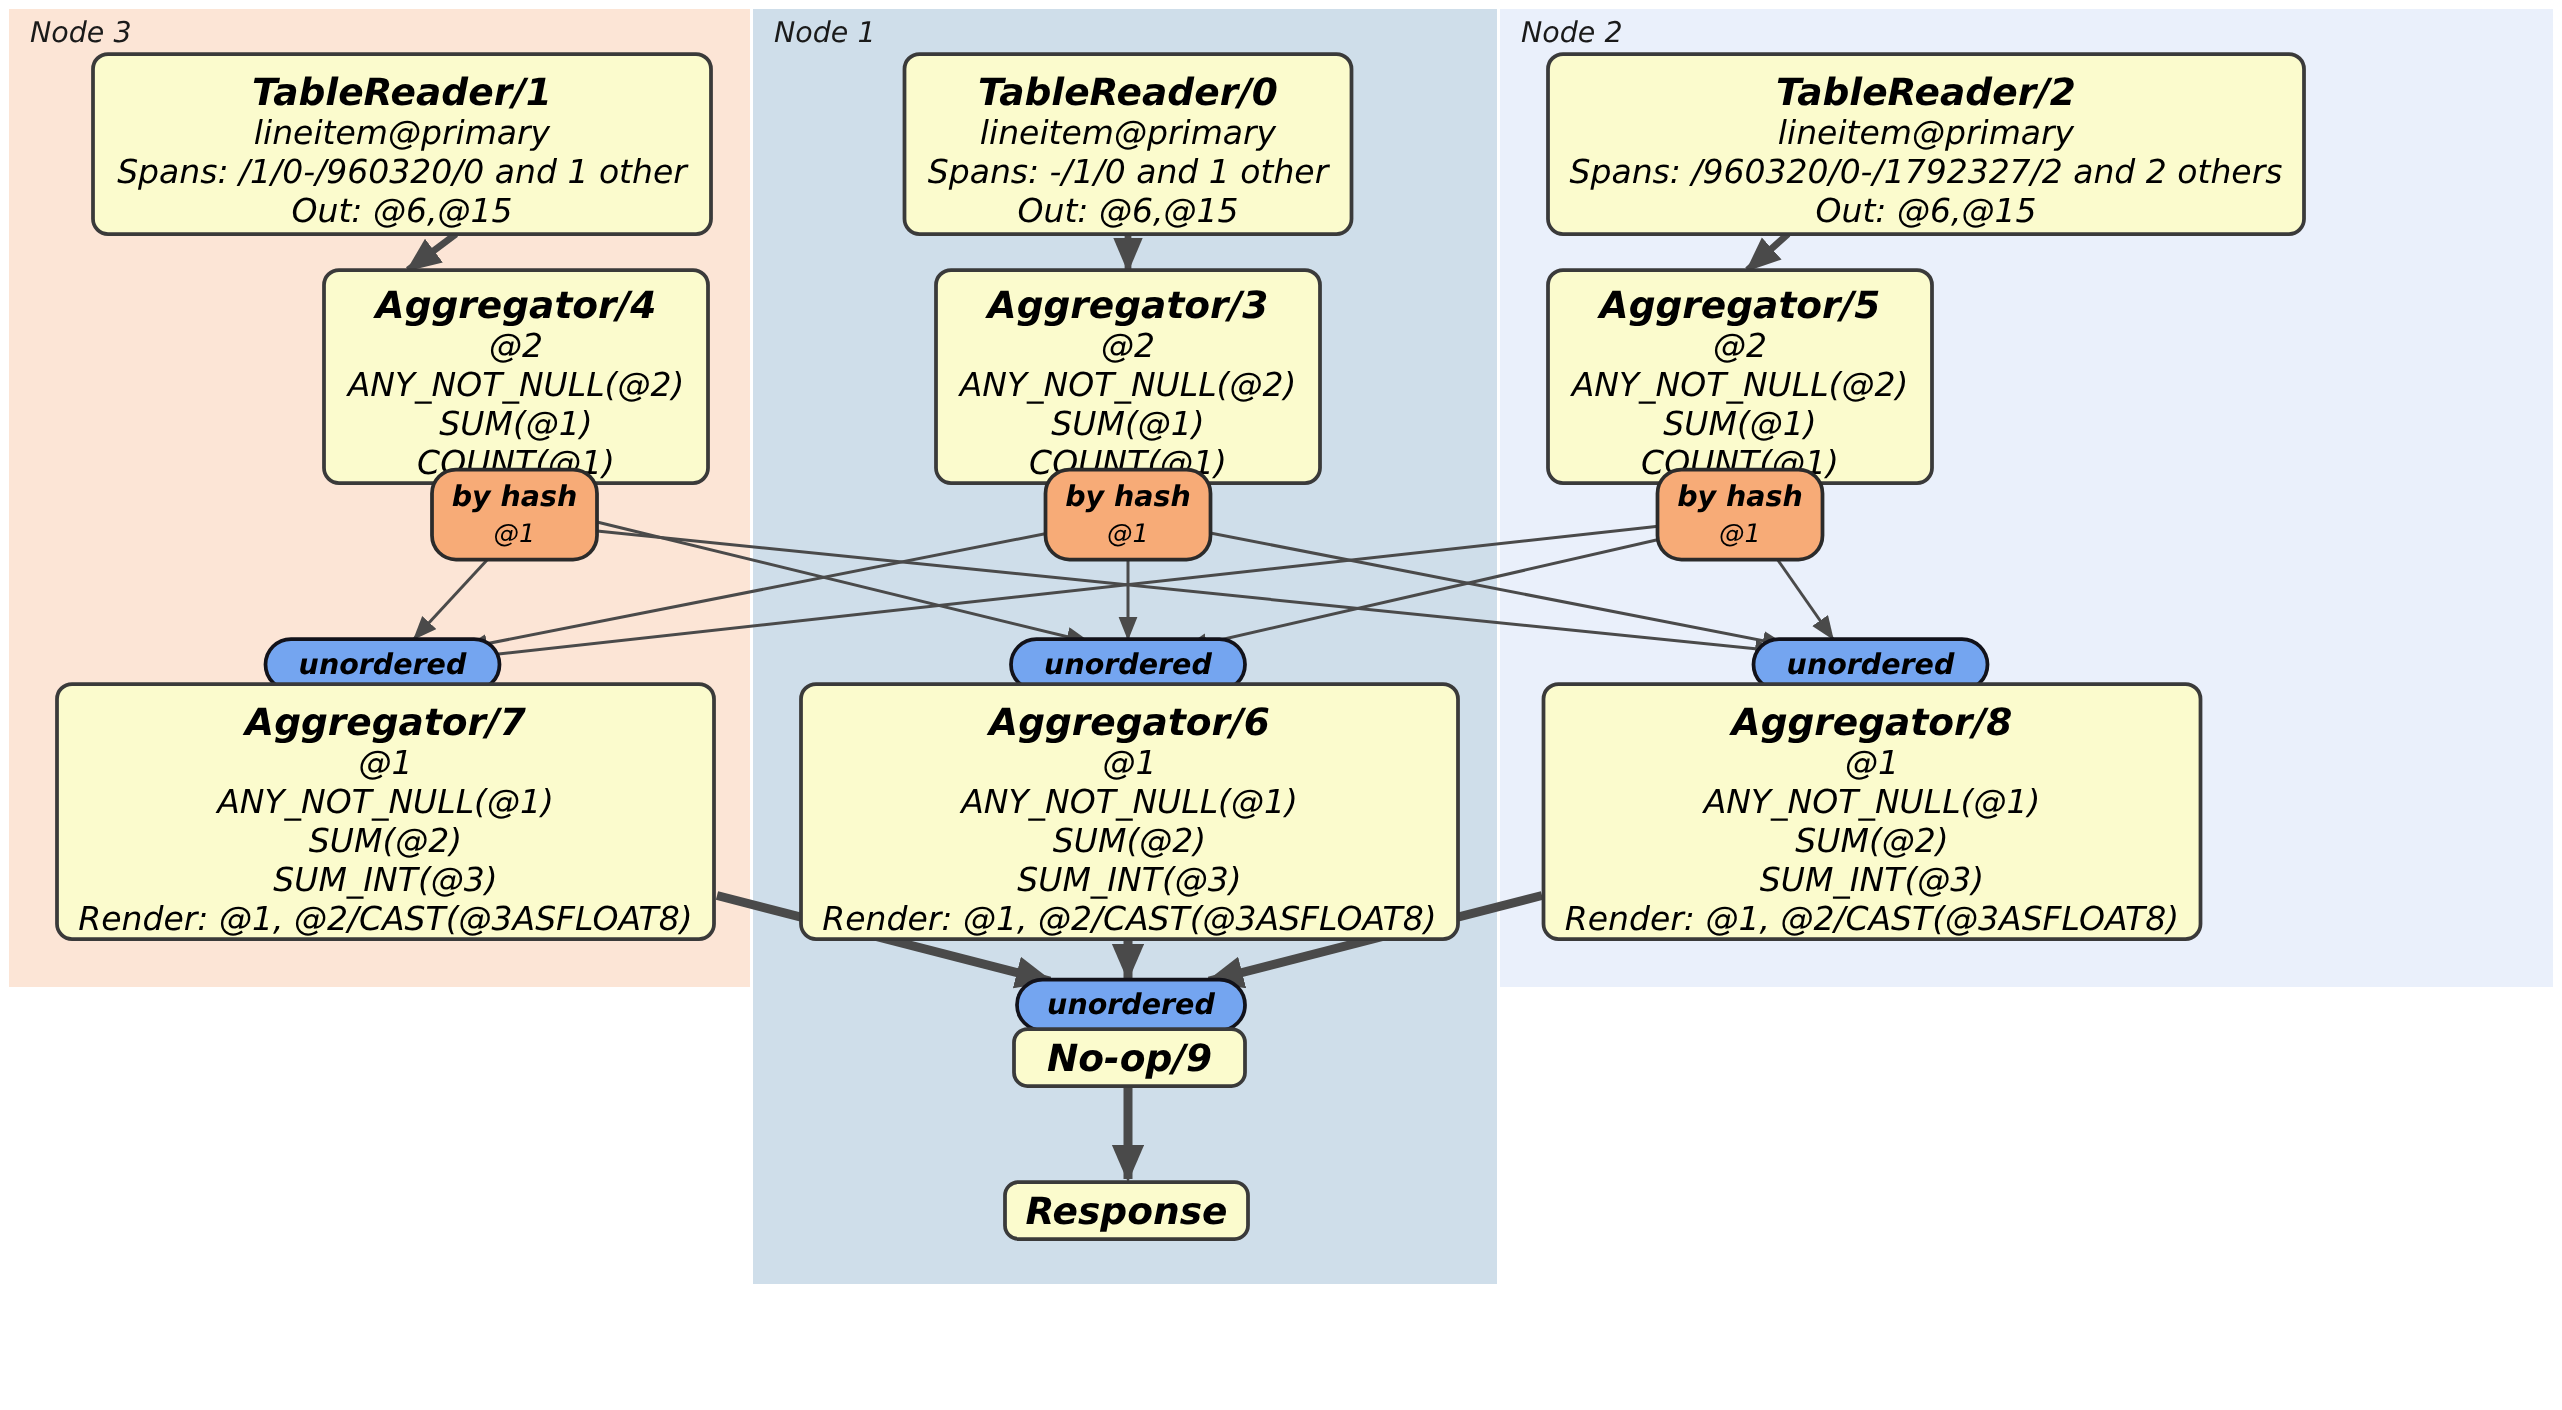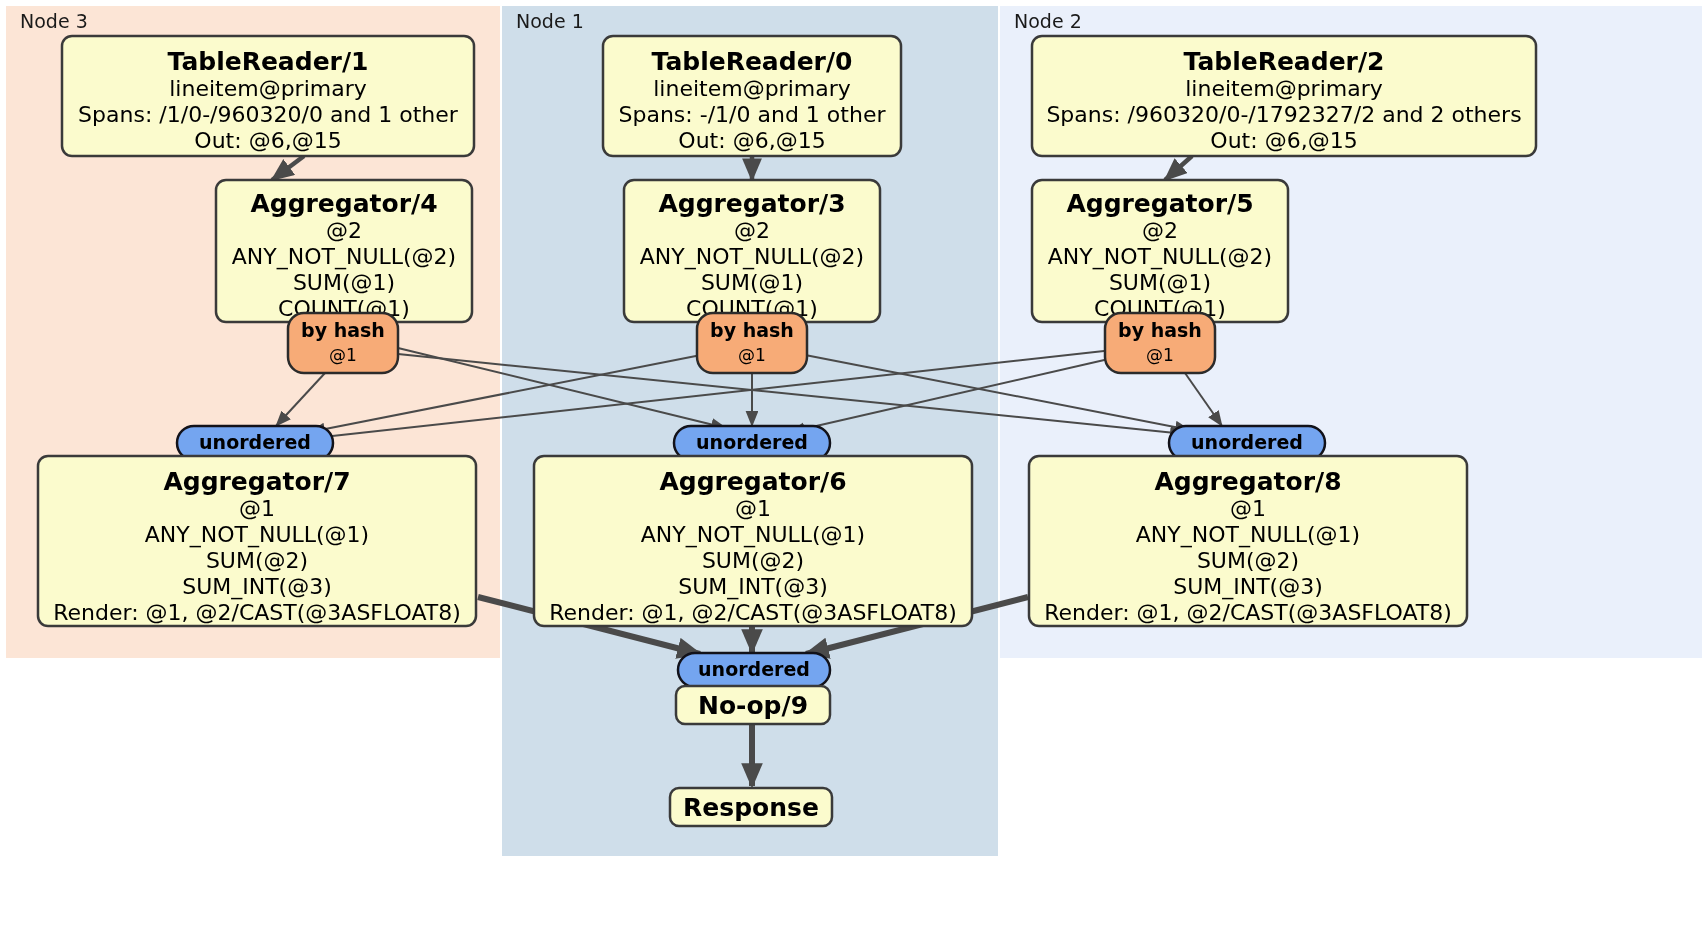--- a/index.html
+++ b/index.html
@@ -10,20 +10,21 @@
   body {
     width: 1708px;
     height: 940px;
     font-family: "DejaVu Sans", "Liberation Sans", sans-serif;
     overflow: hidden;
   }
   #diagram-root {
     position: relative;
     width: 1708px;
     height: 931px;
+    font-style: italic;
   }
   svg.diagram {
     display: block;
     width: 1708px;
     height: 940px;
   }
   .node-panel-label {
     font-size: 19px;
     fill: #1a1a1a;
     font-family: "DejaVu Sans", "Liberation Sans", sans-serif;

